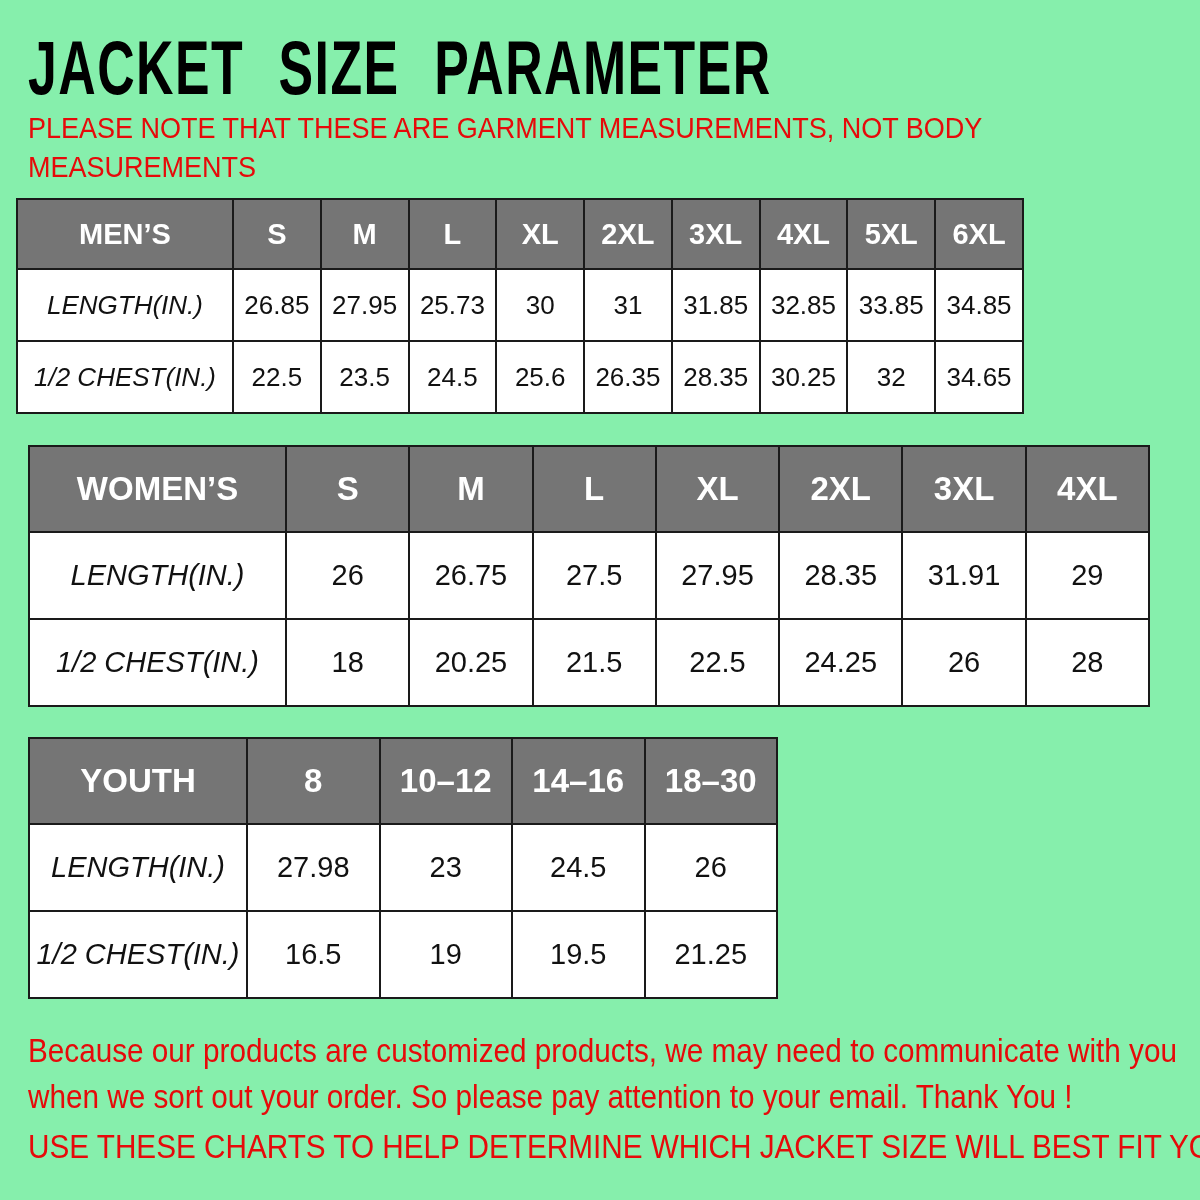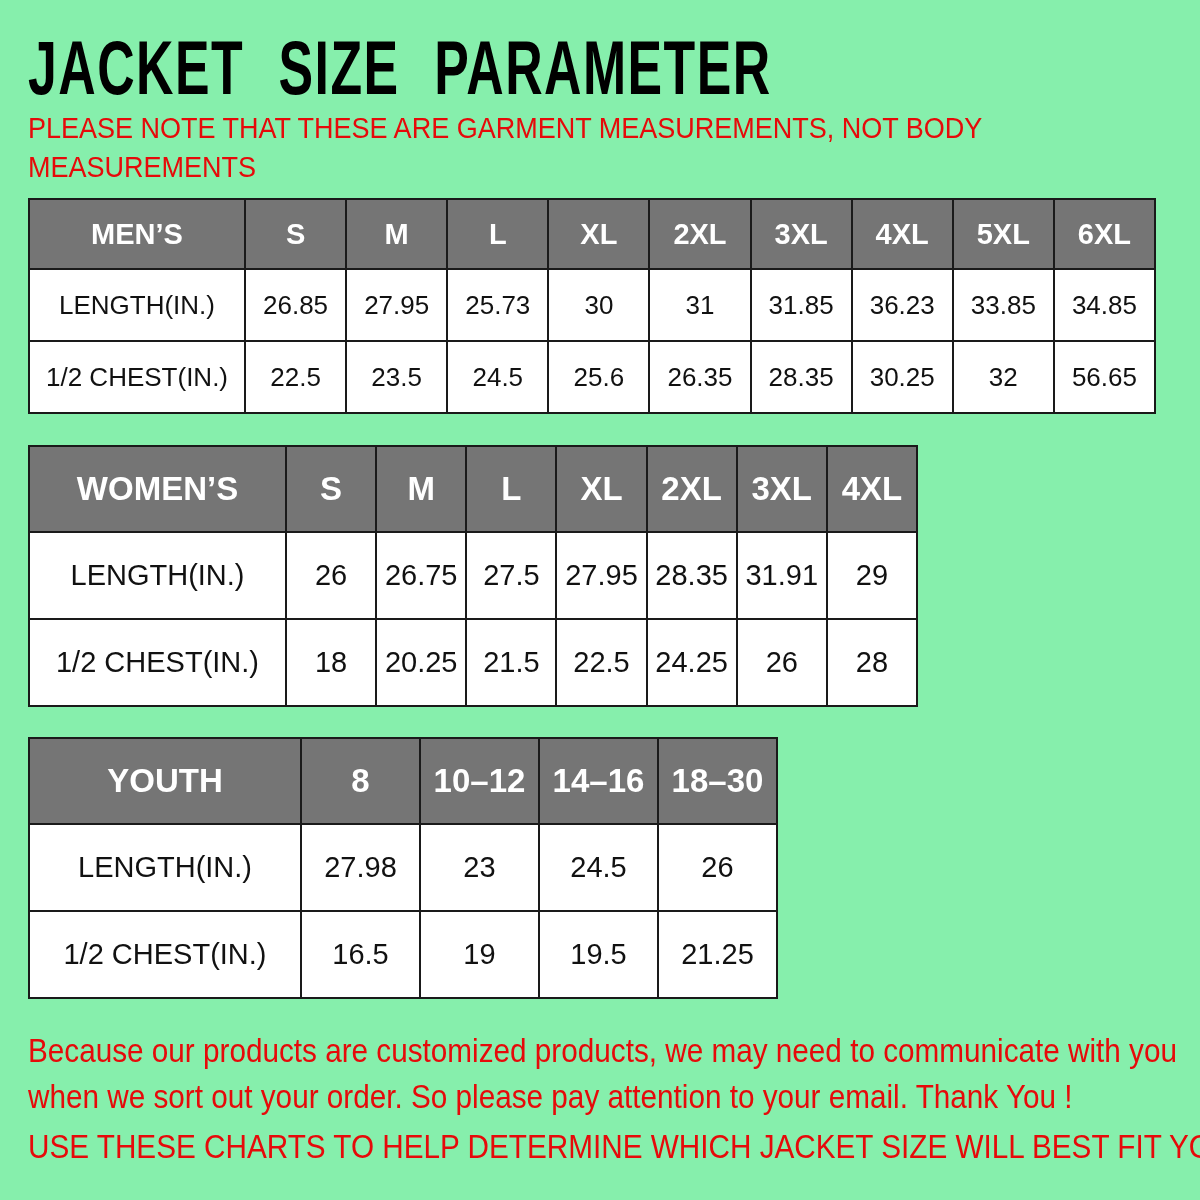--- a/index.html
+++ b/index.html
@@ -54,40 +54,40 @@
     vertical-align: middle;
     padding: 0;
     overflow: hidden;
   }
   .sizetable thead th {
     background: #757575;
     color: #ffffff;
     font-weight: bold;
   }
   .sizetable td { color: #111111; }
-  .sizetable td.label { letter-spacing: 0px; }
-
-  #t-mens { left: 28px; top: 198px; width: 1128px; }
+  .sizetable td.label { letter-spacing: 0px; font-style: italic; }
+
+  #t-mens { left: 16px; top: 198px; width: 1008px; }
   #t-mens thead tr { height: 70px; }
   #t-mens tbody tr { height: 72px; }
   #t-mens th.group { width: 216px; }
   #t-mens thead th { font-size: 29px; }
   #t-mens td { font-size: 26px; }
 
-  #t-womens { left: 28px; top: 445px; width: 890px; }
+  #t-womens { left: 28px; top: 445px; width: 1122px; }
   #t-womens thead tr { height: 86px; }
   #t-womens tbody tr { height: 87px; }
   #t-womens th.group { width: 257px; }
   #t-womens thead th { font-size: 33px; }
   #t-womens td { font-size: 29px; }
 
   #t-youth { left: 28px; top: 737px; width: 750px; }
   #t-youth thead tr { height: 86px; }
   #t-youth tbody tr { height: 87px; }
-  #t-youth th.group { width: 272px; }
+  #t-youth th.group { width: 218px; }
   #t-youth thead th { font-size: 33px; }
   #t-youth td { font-size: 29px; }
 
   
   .footer-para {
     position: absolute;
     left: 28px;
     top: 1028px;
     color: #e60a0a;
     font-size: 33px;
@@ -136,35 +136,35 @@
       </thead>
     <tbody>
         <tr>
           <td class="label">LENGTH(IN.)</td>
           <td>26.85</td>
           <td>27.95</td>
           <td>25.73</td>
           <td>30</td>
           <td>31</td>
           <td>31.85</td>
-          <td>36.23</td>
+          <td>32.85</td>
           <td>33.85</td>
           <td>34.85</td>
         </tr>
         <tr>
           <td class="label">1/2 CHEST(IN.)</td>
           <td>22.5</td>
           <td>23.5</td>
           <td>24.5</td>
           <td>25.6</td>
           <td>26.35</td>
           <td>28.35</td>
           <td>30.25</td>
           <td>32</td>
-          <td>56.65</td>
+          <td>34.65</td>
         </tr>
       </tbody>
   </table>
 
   <table class="sizetable" id="t-womens">
     <thead>
         <tr>
           <th class="group">WOMEN’S</th>
           <th>S</th>
           <th>M</th>

